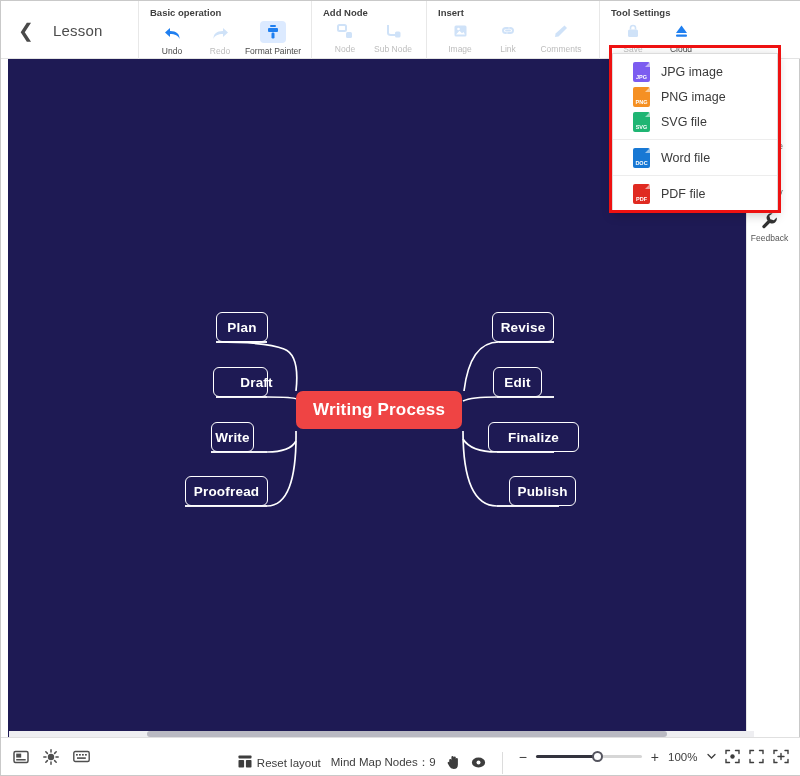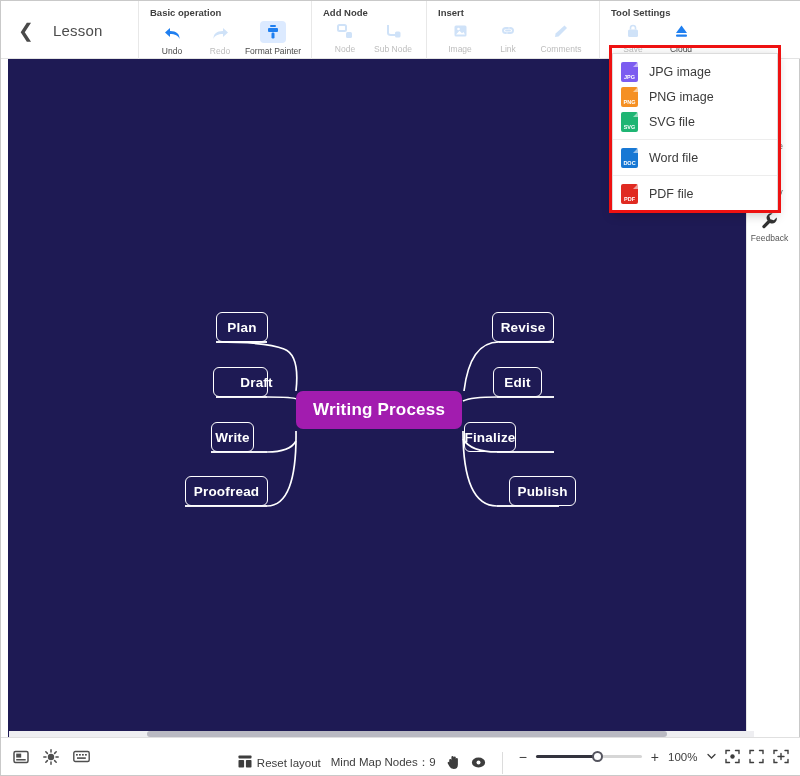--- a/index.html
+++ b/index.html
@@ -93,21 +93,21 @@
     color: #ffffff;
     font-size: 13.5px;
     font-weight: 600;
     display: flex; align-items: center; justify-content: center;
     background: transparent;
     cursor: pointer;
     letter-spacing: .2px;
     white-space: nowrap;
   }
   .node.root {
-    background: #a21caf;
+    background: #ef4444;
     border: none;
     font-size: 17px;
     font-weight: bold;
     border-radius: 7px;
   }
 
   
   .sidebar {
     position: absolute; top: 58px; right: 7px;
     width: 46px; height: 680px;
@@ -138,21 +138,21 @@
   .dd-highlight {
     position: absolute;
     top: 44px; left: 608px;
     width: 172px; height: 168px;
     border: 3px solid #ee1111;
     z-index: 50;
     pointer-events: none;
   }
   .dd-item {
     display: flex; align-items: center;
-    height: 25px; padding: 0 8px; gap: 11px;
+    height: 25px; padding: 0 20px; gap: 11px;
     cursor: pointer; font-size: 12.5px; color: #3a3a3a;
   }
   .dd-sep { height: 1px; background: #ededed; margin: 5px 0; }
   .fileicon {
     width: 17px; height: 20px; border-radius: 2px;
     display: flex; align-items: flex-end; justify-content: center;
     font-size: 5.5px; color: #fff; font-weight: bold;
     padding-bottom: 2px; position: relative; flex: 0 0 auto;
     font-family: "Liberation Sans", sans-serif;
   }
@@ -356,21 +356,21 @@
 
     <div class="node root" style="left:288px; top:332px; width:166px; height:38px;">Writing Process</div>
 
     <div class="node" style="left:208px; top:253px; width:52px; height:30px;">Plan</div>
     <div class="node" style="left:205px; top:308px; width:55px; height:30px;padding-left:32px;">Draft</div>
     <div class="node" style="left:203px; top:363px; width:43px; height:30px;">Write</div>
     <div class="node" style="left:177px; top:417px; width:83px; height:30px;">Proofread</div>
 
     <div class="node" style="left:484px; top:253px; width:62px; height:30px;">Revise</div>
     <div class="node" style="left:485px; top:308px; width:49px; height:30px;">Edit</div>
-    <div class="node" style="left:456px; top:363px; width:52px; height:30px;">Finalize</div>
+    <div class="node" style="left:480px; top:363px; width:91px; height:30px;">Finalize</div>
     <div class="node" style="left:501px; top:417px; width:67px; height:30px;">Publish</div>
   </div>
 
   <div class="sidebar">
     <div class="sb-item">
       <span class="ic">
         <svg width="17" height="17" viewBox="0 0 17 17">
             <circle cx="5" cy="5" r="3.4" fill="#333"></circle>
             <rect x="9.5" y="1.6" width="6.2" height="6.2" rx="1" fill="#333"></rect>
             <path d="M5 9.6 L8.6 15.8 L1.4 15.8 Z" fill="#333"></path>

